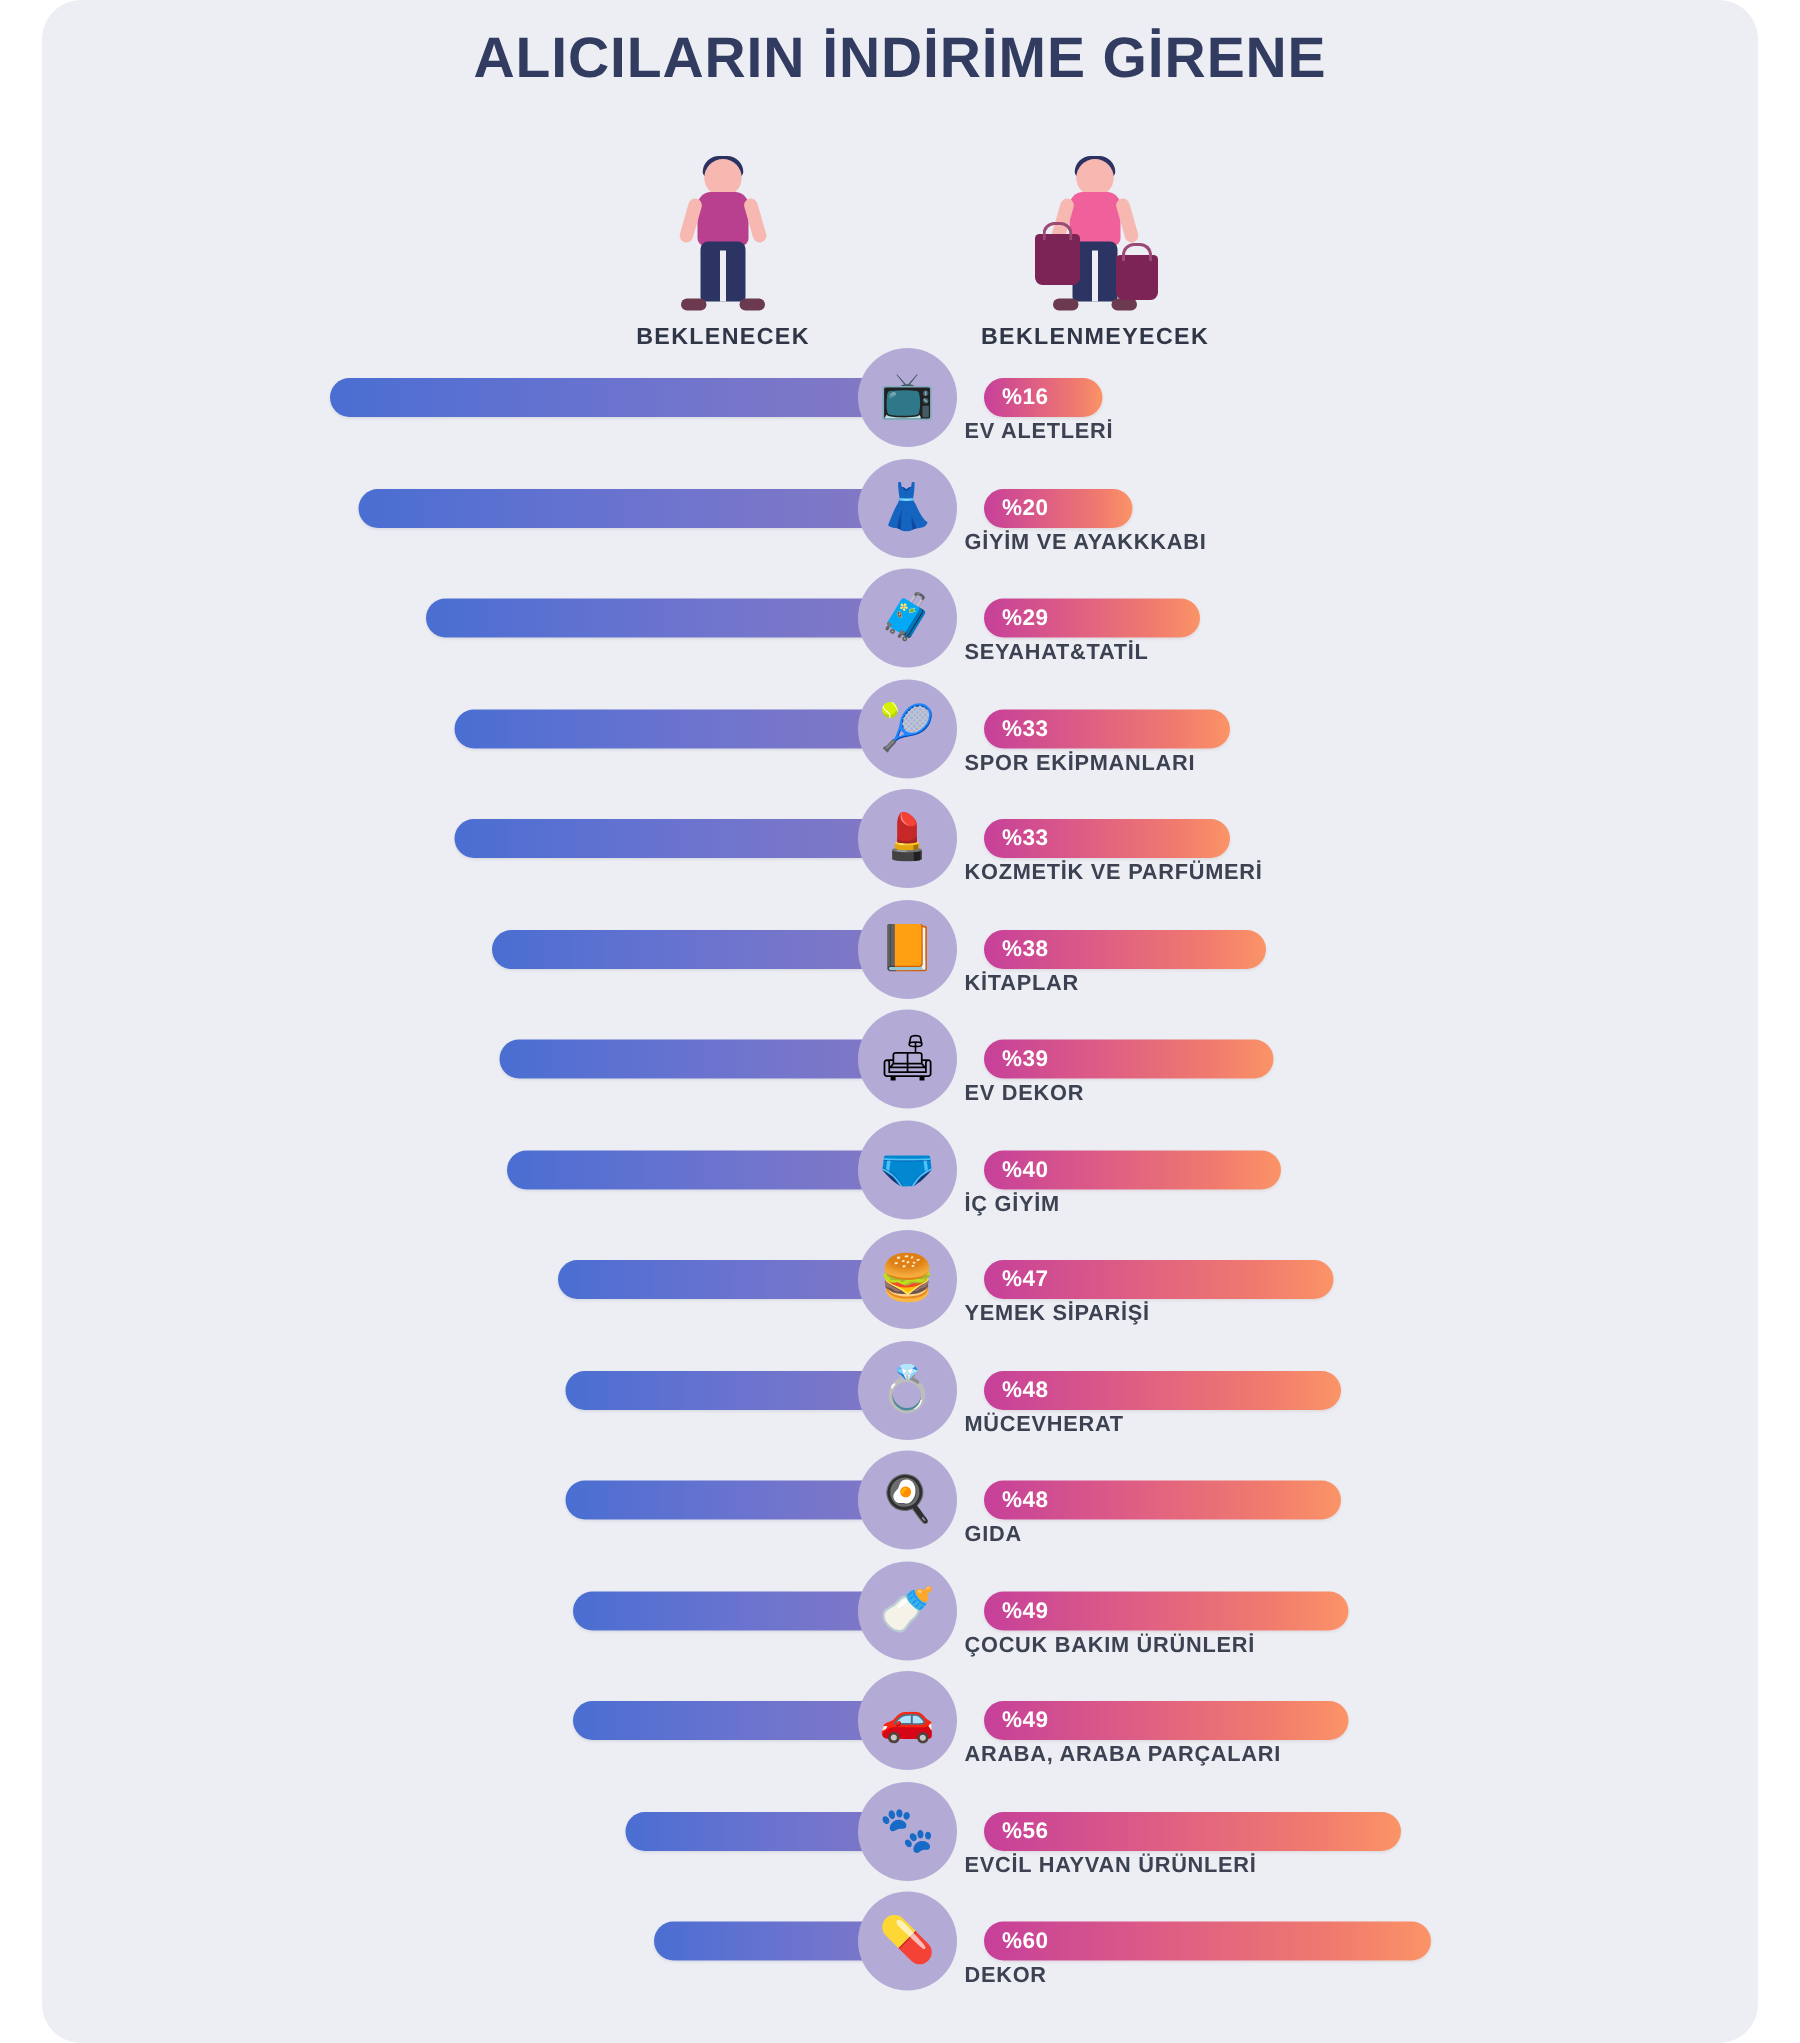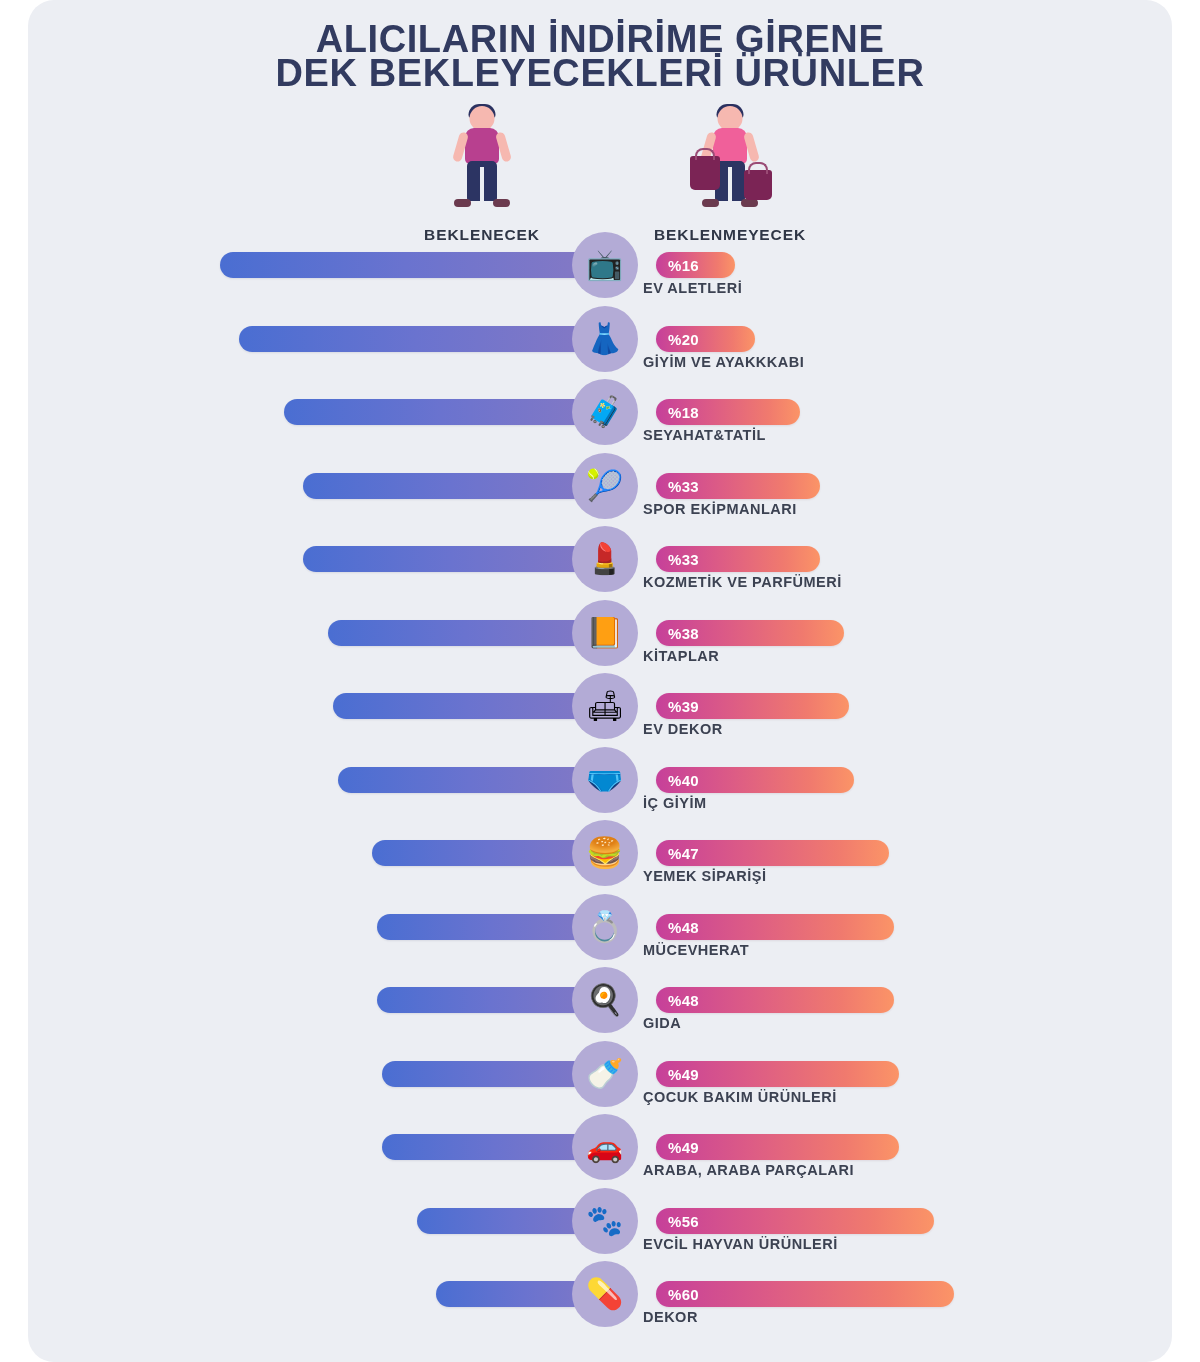--- a/index.html
+++ b/index.html
@@ -34,21 +34,21 @@
   .title .line{display:block;}
 
   
   .legend{position:absolute;left:0;top:104px;width:1144px;height:140px;}
   .legend-col{position:absolute;top:0;text-align:center;}
   .legend-col.left{left:343px;width:222px;}
   .legend-col.right{left:557px;width:290px;}
   .legend-art{height:104px;position:relative;}
   .legend-label{
     color:#2f3646;font-weight:800;font-size:15.5px;letter-spacing:0.9px;
-    margin-top:18px;
+    margin-top:8px;
   }
 
   
   .person{position:absolute;bottom:0;left:50%;transform:translateX(-50%);width:92px;height:104px;}
   .p-head{position:absolute;left:50%;transform:translateX(-50%);top:2px;width:25px;height:25px;border-radius:50%;background:#f6b8b0;}
   .p-hair{position:absolute;left:50%;transform:translateX(-50%);top:0px;width:27px;height:14px;border-radius:13px 13px 4px 4px;background:#2b3160;}
   .p-torso{position:absolute;left:50%;transform:translateX(-50%);top:24px;width:34px;height:36px;border-radius:9px 9px 5px 5px;}
   .p-legs{position:absolute;left:50%;transform:translateX(-50%);top:57px;width:30px;height:40px;background:#2c3463;border-radius:5px 5px 3px 3px;}
   .p-legs:after{content:"";position:absolute;left:13px;top:6px;width:4px;height:34px;background:#eceef3;}
   .p-shoeL,.p-shoeR{position:absolute;top:95px;width:17px;height:8px;border-radius:4px;background:#6b3a4e;}
@@ -106,21 +106,20 @@
   }
 </style>
 </head>
 <body>
 
 <div class="page">
   <div class="card">
 
     <div class="title">
       <span class="line">ALICILARIN İNDİRİME GİRENE</span>
-      <span class="line">DEK BEKLEYECEKLERİ ÜRÜNLER</span>
     </div>
 
     <div class="legend">
 
       <div class="legend-col left">
         <div class="legend-art">
           <div class="person">
             <div class="p-hair"></div>
             <div class="p-head"></div>
             <div class="p-torso" style="background:#b8408f;"></div>
@@ -177,21 +176,21 @@
           <div class="icon-circle">
             <div class="icon-emoji">👗</div>
           </div>
           <div class="cat-label">GİYİM VE AYAKKKABI</div>
         </div>
         <div class="row">
           <div class="bar-left" style="width: 349.32px;">
             <span class="val">%71</span>
           </div>
           <div class="bar-right" style="width: 143.84px;">
-            <span class="val">%18</span>
+            <span class="val">%29</span>
           </div>
           <div class="icon-circle">
             <div class="icon-emoji">🧳</div>
           </div>
           <div class="cat-label">SEYAHAT&amp;TATİL</div>
         </div>
         <div class="row">
           <div class="bar-left" style="width: 329.64px;">
             <span class="val">%67</span>
           </div>

